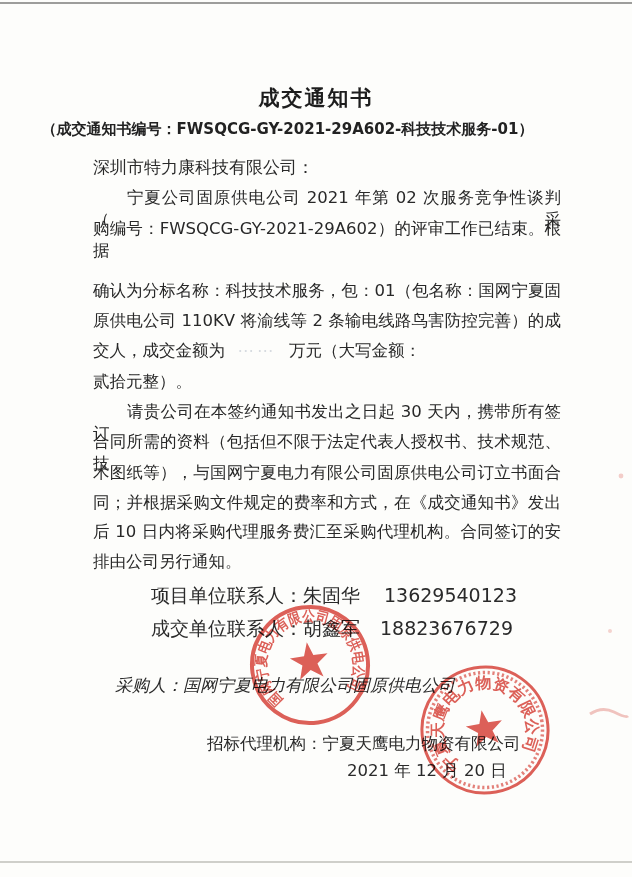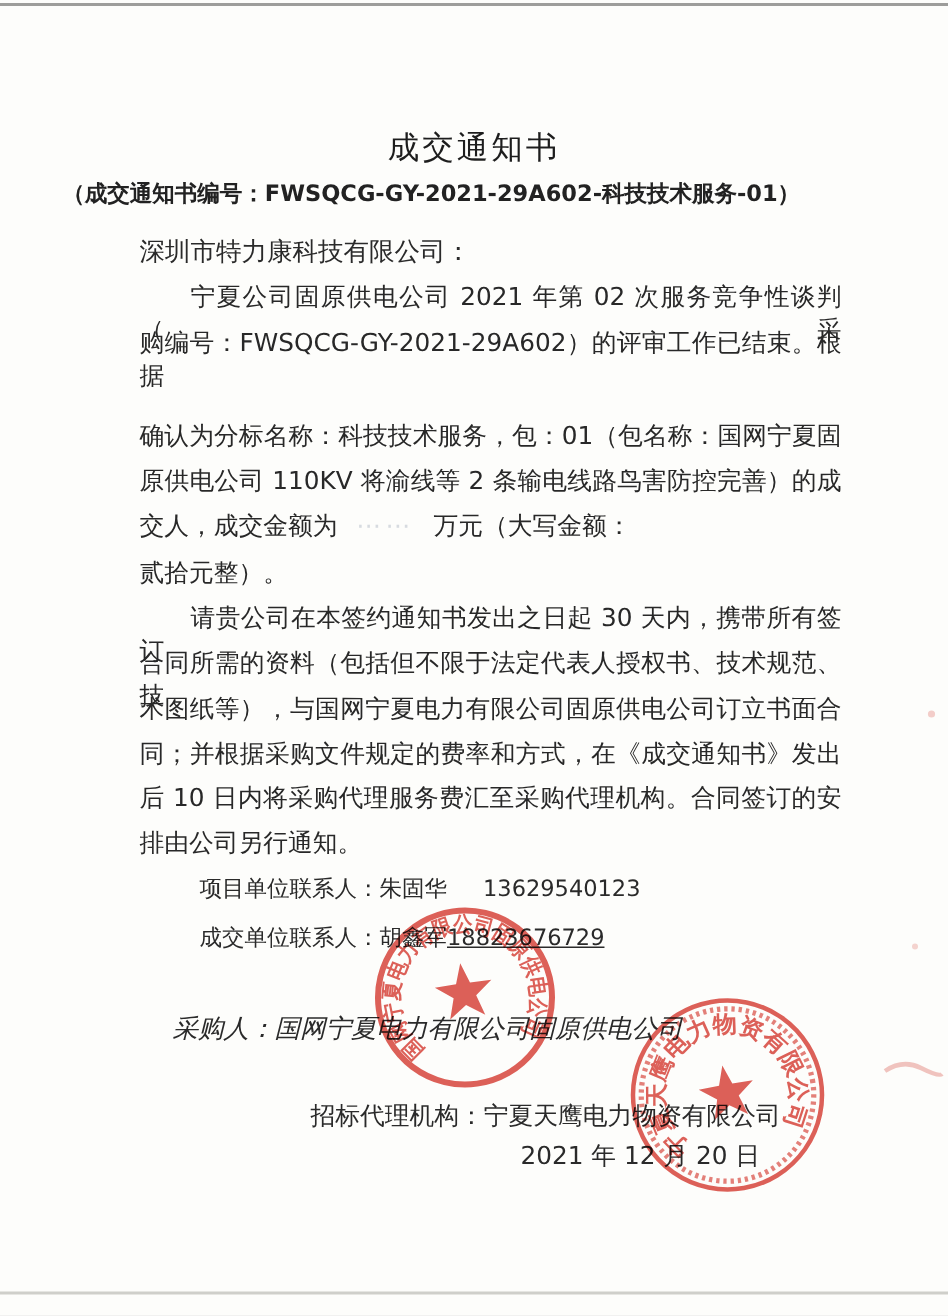--- a/index.html
+++ b/index.html
@@ -8,21 +8,21 @@
     background:#fdfdfb; overflow:hidden;
     font-family:"DejaVu Sans","Liberation Sans",sans-serif;
     color:#2a2a2a;
   }
   .scan-edge { position:absolute; left:0; right:0; }
   .scan-edge.top { top:2px; height:2px; background:#9d9d9b; }
   .scan-edge.bottom { top:861px; height:2px; background:#c7c7c1; opacity:.85; }
 
   .doc-title {
     position:absolute; top:84px; left:0; width:632px;
-    text-align:center; font-size:21px; font-weight:normal; letter-spacing:2px;
+    text-align:center; font-size:21px; font-weight:bold; letter-spacing:2px;
     color:#1d1d1d;
   }
   .notice-no {
     position:absolute; top:120px; left:0; width:575px;
     text-align:center; font-size:15px; font-weight:bold; color:#222;
   }
   .recipient {
     position:absolute; top:156px; left:93px; width:468px;
     font-size:17px;
   }
@@ -30,24 +30,24 @@
     position:absolute; left:93px; width:468px;
     font-size:16.5px; line-height:22px; color:#282828;
   }
   .just { text-align:justify; text-align-last:justify; }
   .indent { text-indent:34px; }
   .amount-faded {
     display:inline-block; min-width:64px; text-align:center;
     color:#b9c1cb; opacity:.55; letter-spacing:3px;
   }
   .contact {
-    position:absolute; left:133px; font-size:15px; white-space:nowrap;
+    position:absolute; left:151px; font-size:19px; white-space:nowrap;
   }
   .phone-gap-wide { margin-left:24px; }
-  .phone-gap-narrow { margin-left:0;text-decoration:underline; }
+  .phone-gap-narrow { margin-left:20px; }
   .purchaser-line {
     position:absolute; left:115px; top:674px; font-size:17px; white-space:nowrap;font-style:italic;
   }
   .agency-line {
     position:absolute; left:207px; top:733px; font-size:16.5px; white-space:nowrap;
   }
   .date-line {
     position:absolute; left:347px; top:760px; font-size:16.5px; white-space:nowrap;
   }
   .stamp {

